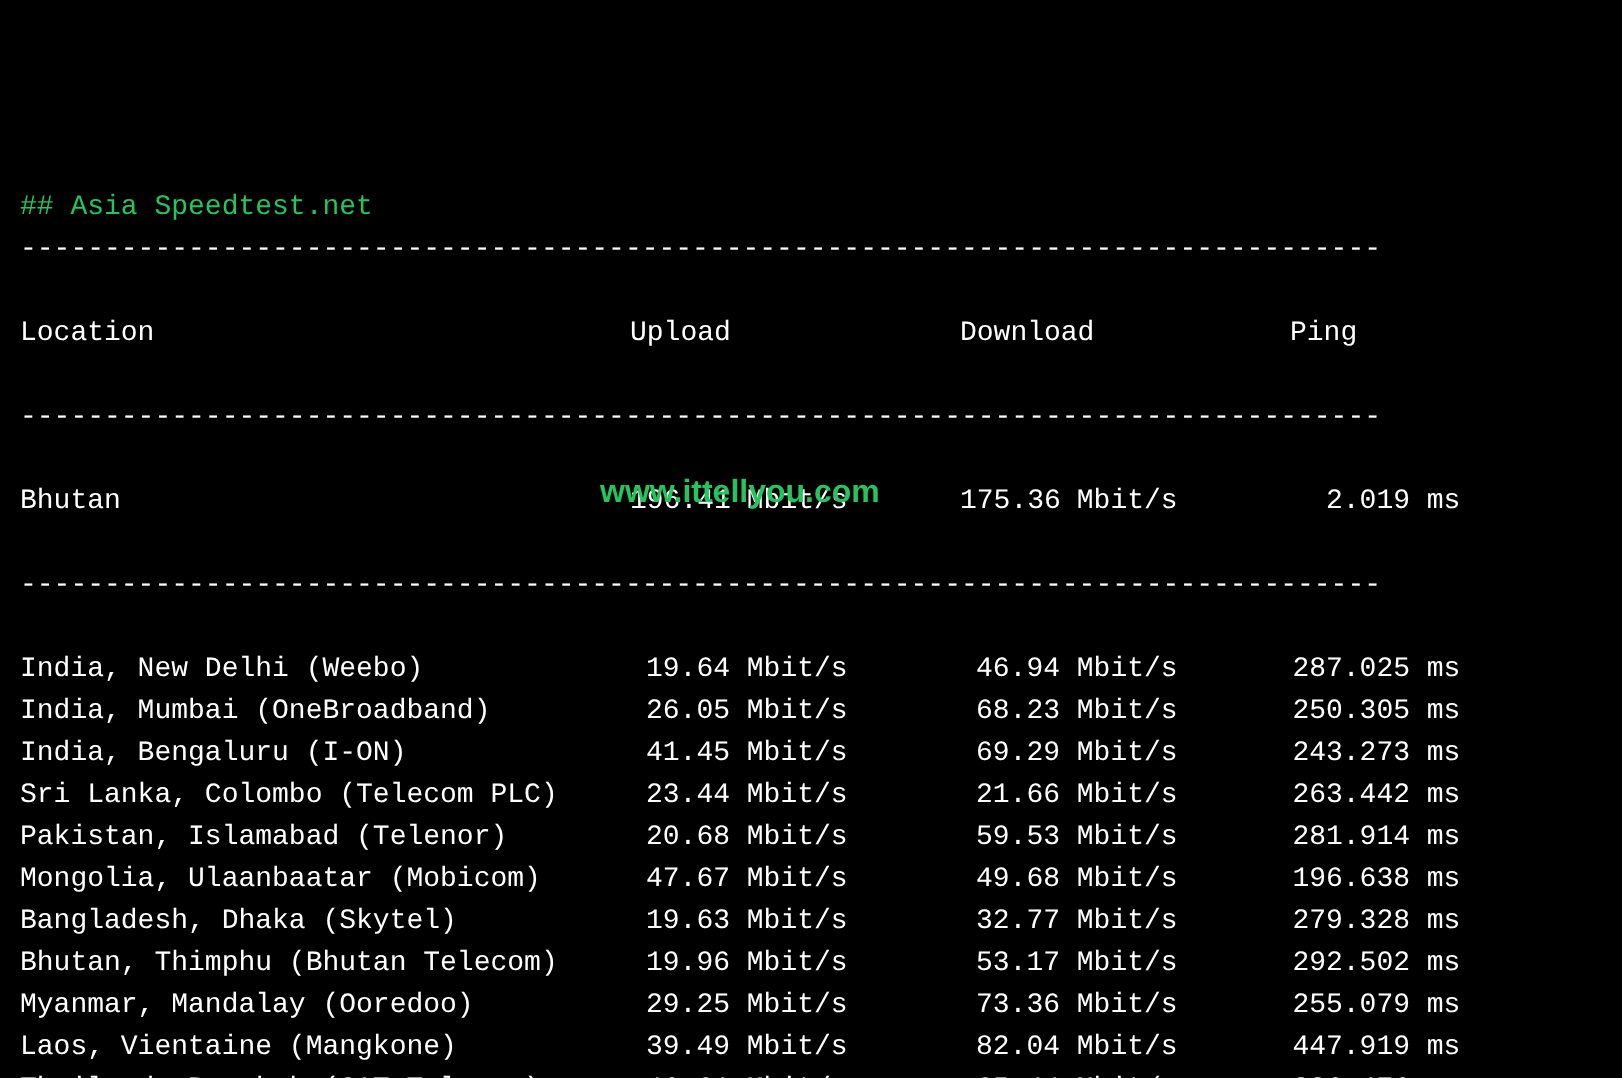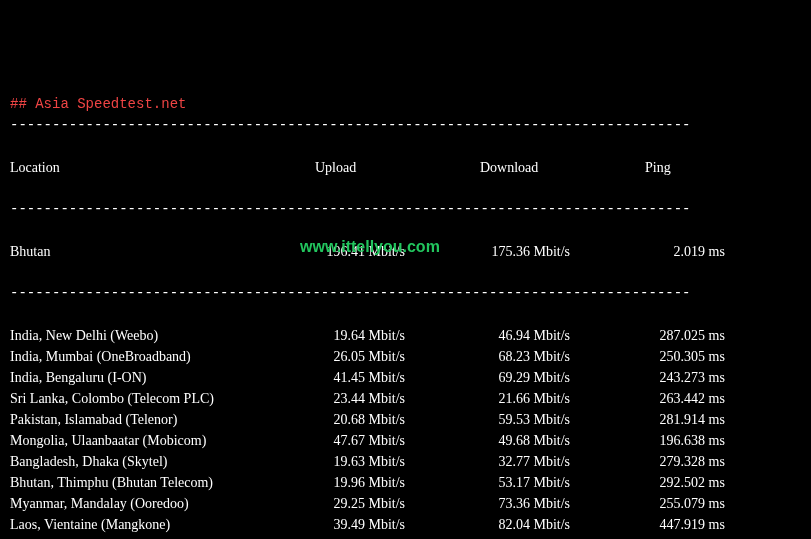--- a/index.html
+++ b/index.html
@@ -6,25 +6,24 @@
     background: #000;
     color: #fff;
     font-family: "Consolas", "Courier New", monospace;
     font-size: 14px;
     margin: 0;
     padding: 10px;
     white-space: pre;
     line-height: 1.5;
   }
   .title {
-    color: #ef4444;
+    color: #22c55e;
   }
   .row {
     display: block;
-    font-family: Liberation Serif, serif;
   }
   .cell-loc { display: inline-block; width: 305px; }
   .cell-up  { display: inline-block; width: 165px; }
   .cell-dl  { display: inline-block; width: 165px; }
   .cell-ping{ display: inline-block; }
   .num { display: inline-block; text-align: right; }
   .watermark {
     position: absolute;
     top: 235px;
     left: 300px;

